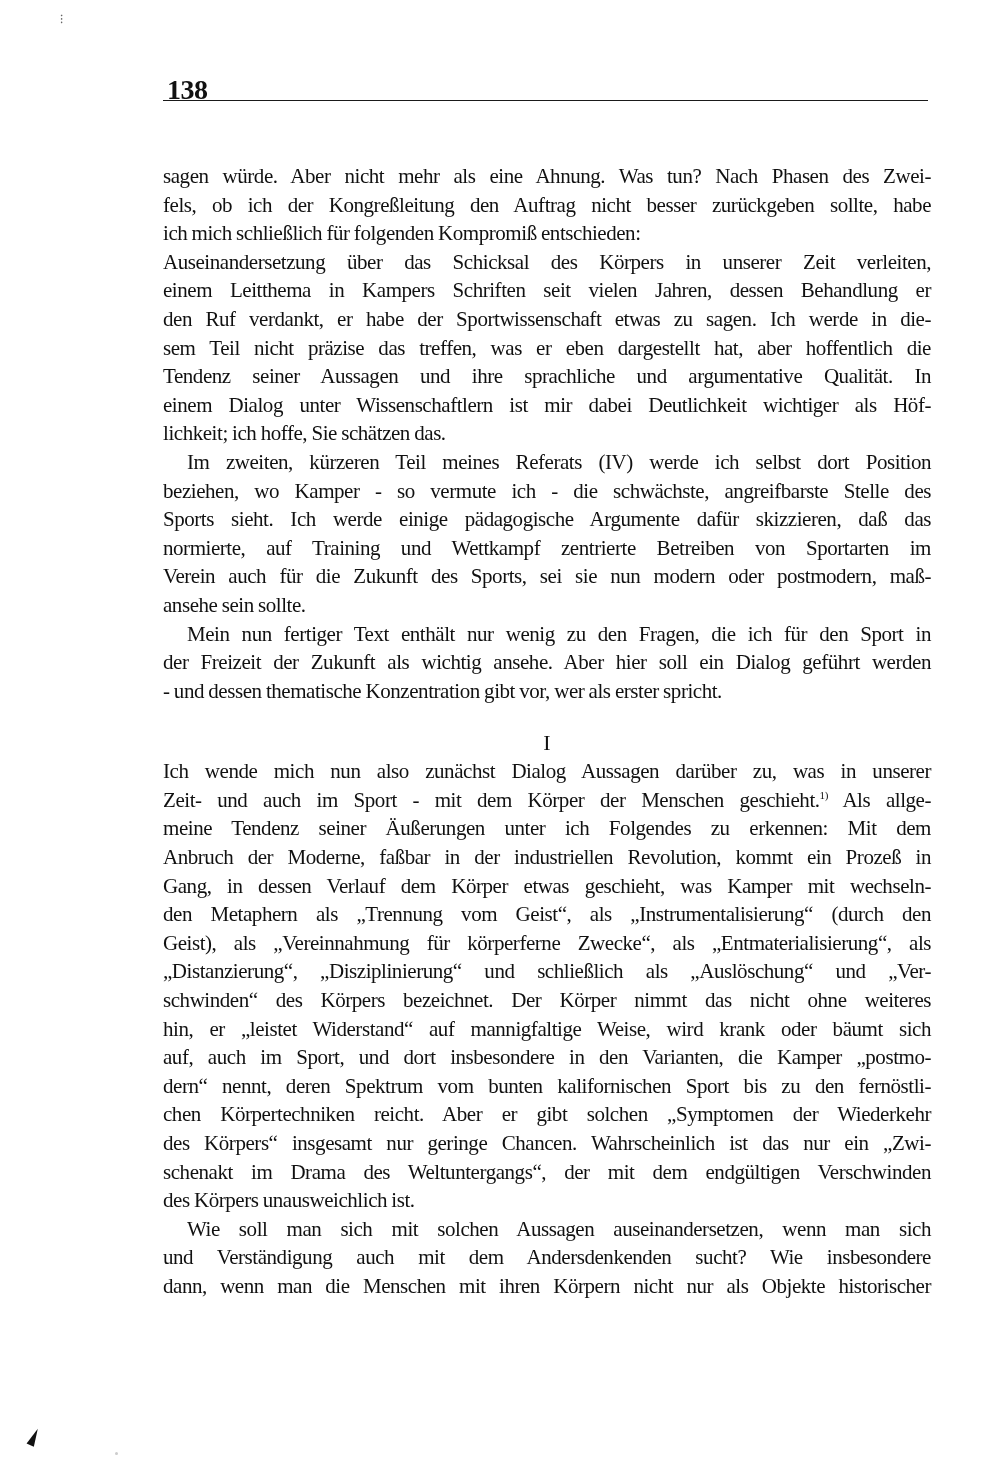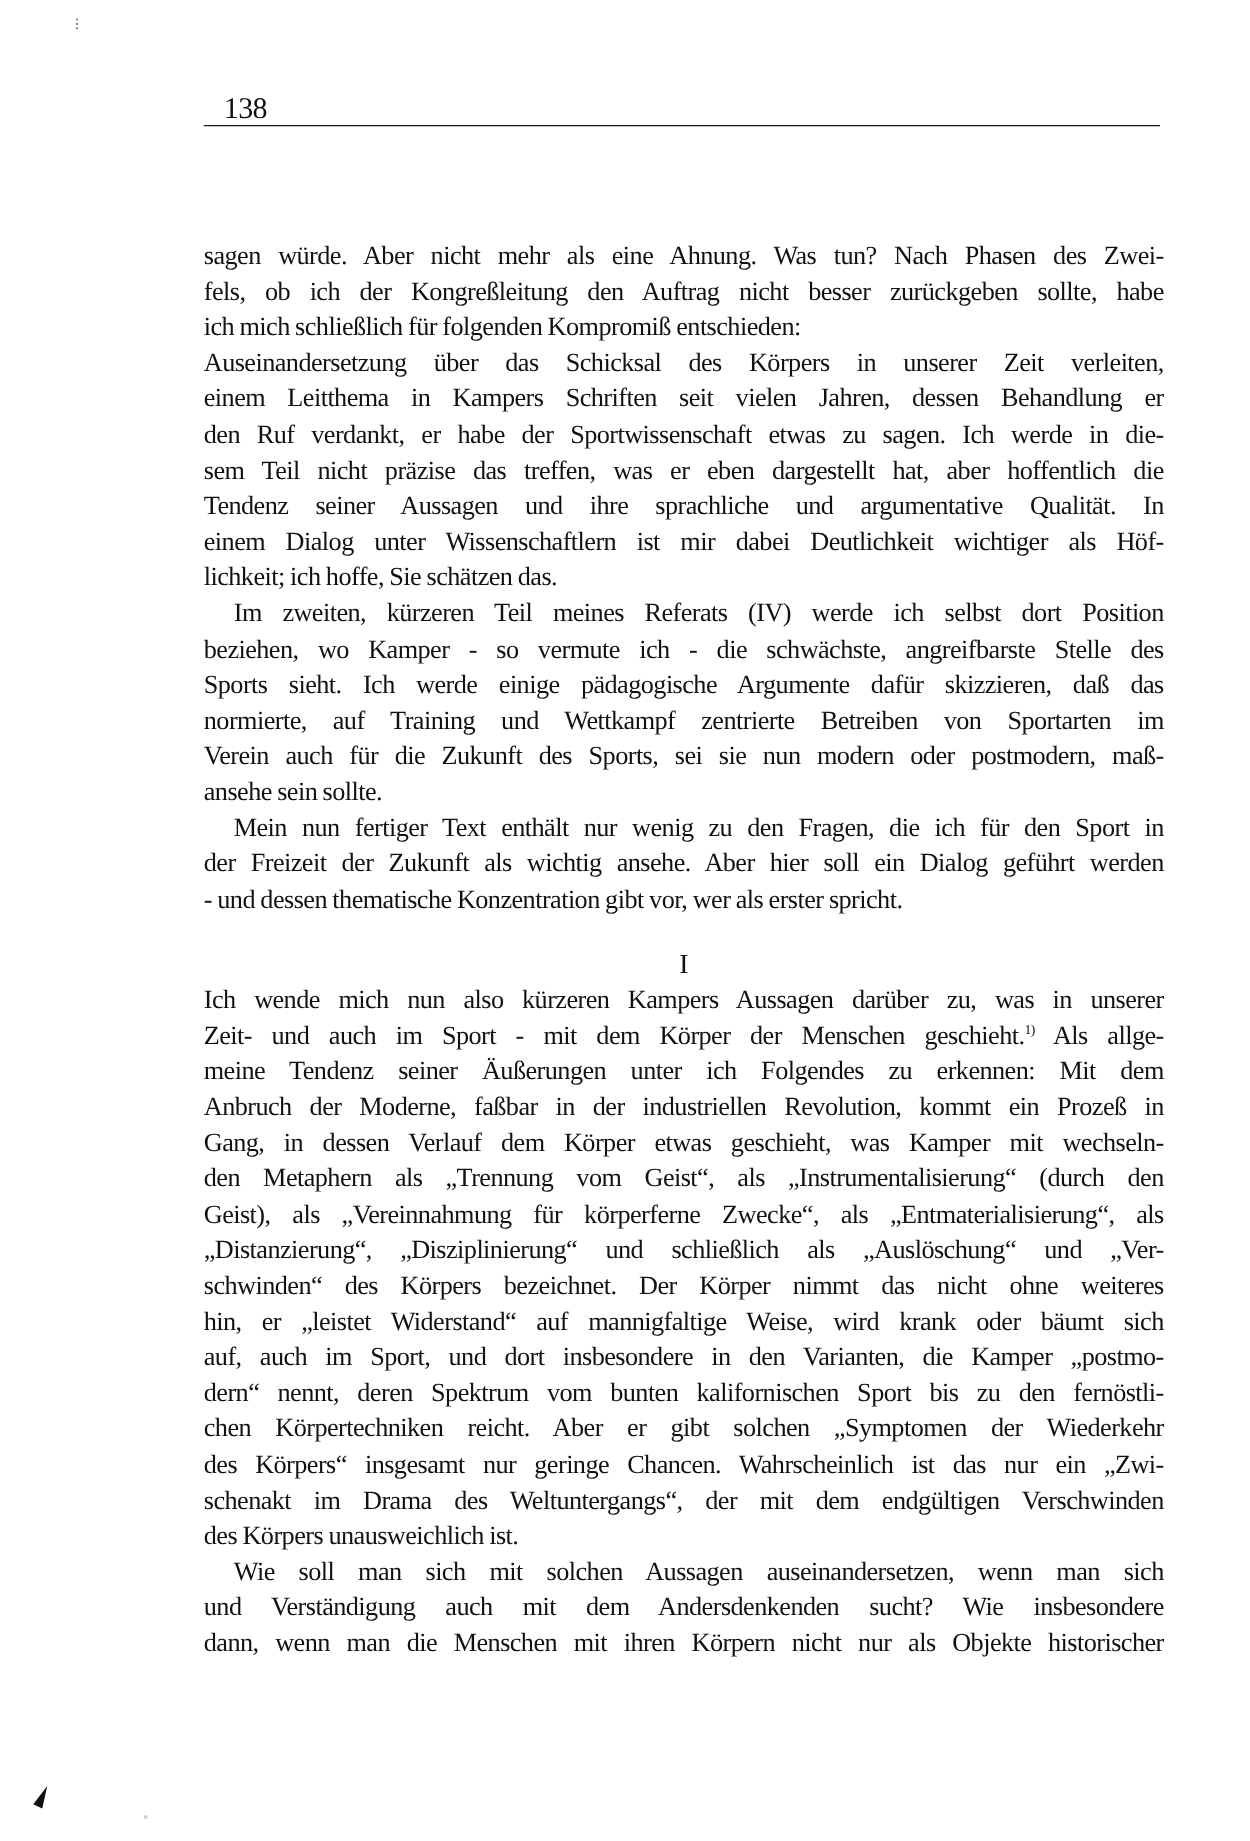--- a/index.html
+++ b/index.html
@@ -17,24 +17,25 @@
     }
     .page-header {
       position: absolute;
       left: 163px;
       top: 74px;
       width: 765px;
       height: 30px;
     }
     .page-number {
       position: absolute;
-      left: 16px;
+      left: 4px;
       top: 0;
-      font-size: 24px;
+      font-size: 28px;
       letter-spacing: -0.5px;
+      font-weight: bold;
     }
     .running-title {
       position: absolute;
       right: 0;
       top: 0;
       font-size: 21px;
       letter-spacing: -0.3px;
     }
     .header-rule {
       position: absolute;
@@ -42,21 +43,20 @@
       top: 100px;
       width: 765px;
       height: 0;
       border-top: 1.5px solid #1a1a1a;
     }
     .body-text {
       position: absolute;
       left: 163px;
       top: 162px;
       width: 768px;
-      margin-top: 28px;
     }
     .line {
       display: block;
       height: 28.6px;
       line-height: 28.6px;
       font-size: 21px;
       white-space: nowrap;
       text-align: justify;
       text-align-last: justify;
       letter-spacing: -0.45px;
@@ -151,21 +151,21 @@
 
   <div>
     <span class="line indent">Mein nun fertiger Text enthält nur wenig zu den Fragen, die ich für den Sport in</span>
     <span class="line">der Freizeit der Zukunft als wichtig ansehe. Aber hier soll ein Dialog geführt werden</span>
     <span class="line last">- und dessen thematische Konzentration gibt vor, wer als erster spricht.</span>
   </div>
 
   <div class="section-heading">I</div>
 
   <div>
-    <span class="line">Ich wende mich nun also kürzeren Kampers Aussagen darüber zu, was in unserer</span>
+    <span class="line">Ich wende mich nun also zunächst Dialog Aussagen darüber zu, was in unserer</span>
     <span class="line"><span>Zeit- und auch im Sport - mit dem Körper der Menschen geschieht.</span><sup class="fn">1)</sup><span> Als allge-</span></span>
     <span class="line">meine Tendenz seiner Äußerungen unter ich Folgendes zu erkennen: Mit dem</span>
     <span class="line">Anbruch der Moderne, faßbar in der industriellen Revolution, kommt ein Prozeß in</span>
     <span class="line">Gang, in dessen Verlauf dem Körper etwas geschieht, was Kamper mit wechseln-</span>
     <span class="line">den Metaphern als „Trennung vom Geist“, als „Instrumentalisierung“ (durch den</span>
     <span class="line">Geist), als „Vereinnahmung für körperferne Zwecke“, als „Entmaterialisierung“, als</span>
     <span class="line">„Distanzierung“, „Disziplinierung“ und schließlich als „Auslöschung“ und „Ver-</span>
     <span class="line">schwinden“ des Körpers bezeichnet. Der Körper nimmt das nicht ohne weiteres</span>
     <span class="line">hin, er „leistet Widerstand“ auf mannigfaltige Weise, wird krank oder bäumt sich</span>
     <span class="line">auf, auch im Sport, und dort insbesondere in den Varianten, die Kamper „postmo-</span>

